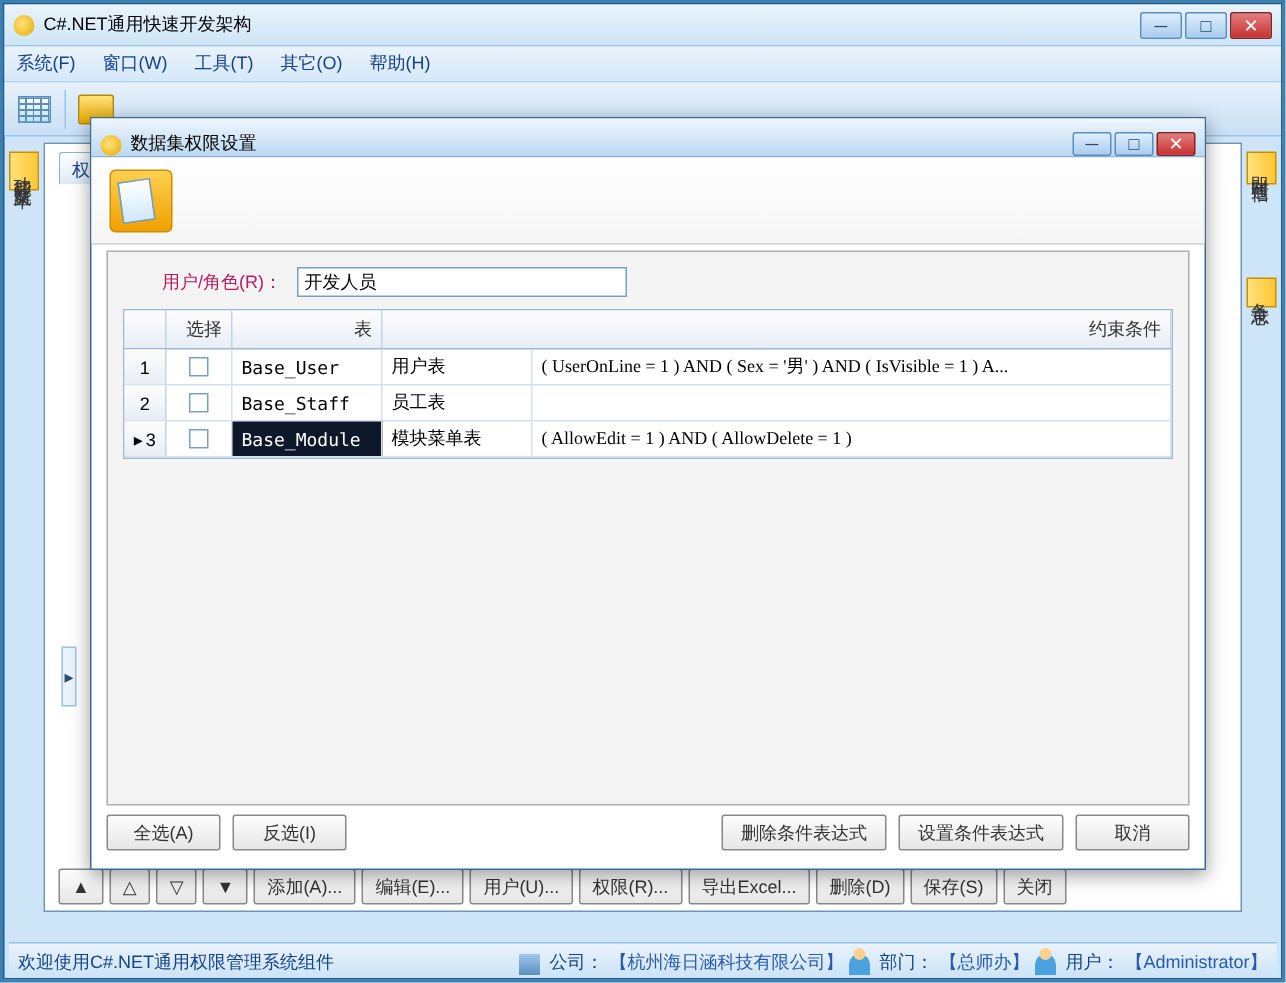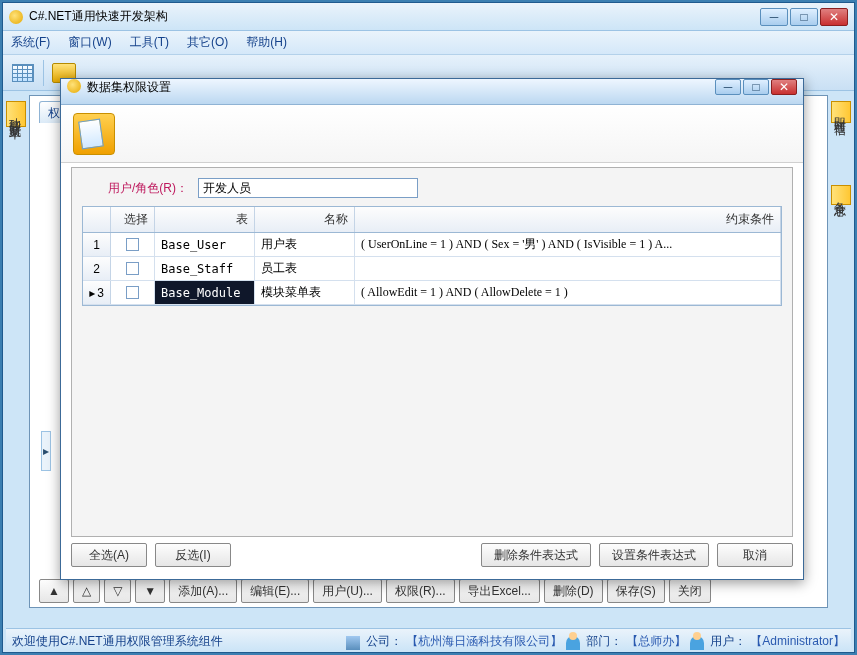--- a/index.html
+++ b/index.html
@@ -25,21 +25,21 @@
 .content-area{position:absolute;left:26px;right:26px;top:92px;bottom:44px;background:#fff;border:1px solid #6e94b7}
 .inner-tabs{position:absolute;left:36px;top:98px;display:flex}
 .inner-tab{min-width:40px;height:22px;background:linear-gradient(#fff,#dbeaf7);border:1px solid #8fb3d4;border-bottom:none;border-radius:3px 3px 0 0;padding:3px 8px;color:#15428b}
 .expand-handle{position:absolute;left:38px;top:428px;width:10px;height:40px;background:#eaf3fb;border:1px solid #9cc3e4;display:flex;align-items:center;justify-content:center;color:#2a4d6e;cursor:pointer}
 .bottom-toolbar{position:absolute;left:36px;right:36px;bottom:46px;height:30px;display:flex;align-items:center;gap:4px}
 .bt-btn{min-width:26px;height:24px;background:linear-gradient(#fdfdfd,#e6e6e6);border:1px solid #888;border-radius:2px;display:flex;align-items:center;justify-content:center;cursor:pointer;padding:0 8px;color:#333;white-space:nowrap}
 .status-bar{position:absolute;left:3px;right:3px;bottom:2px;height:22px;background:linear-gradient(#eaf3fb,#cde5f7);border-top:1px solid #9cc3e4;display:flex;align-items:flex-end;padding:0 6px;color:#15428b;gap:4px}
 .status-bar .info{color:#15428b}
 .status-bar .link{color:#2a5ab0}
 .dialog{position:absolute;left:60px;top:78px;width:744px;height:502px;background:#fff;border:1px solid #3c6a98;box-shadow:0 3px 12px rgba(0,0,0,.4)}
-.dlg-title{height:26px;background:linear-gradient(#eef6ff,#bcd8f1);display:flex;align-items:flex-start;padding:0 6px;border-bottom:1px solid #8fb3d4}
+.dlg-title{height:26px;background:linear-gradient(#eef6ff,#bcd8f1);display:flex;align-items:flex-end;padding:0 6px;border-bottom:1px solid #8fb3d4}
 .dlg-title .gear{width:14px;height:14px;border-radius:50%;background:radial-gradient(circle at 40% 40%,#ffe27a,#e6a800);margin-right:6px}
 .dlg-title .t{flex:1;color:#000}
 .dlg-title .wb{display:flex;gap:2px}
 .dlg-title .wb .win-btn{width:26px;height:16px}
 .dlg-banner{height:58px;background:linear-gradient(#fff,#f5f5f5);border-bottom:1px solid #d0d0d0;display:flex;align-items:center;padding:0 12px}
 .banner-ico{width:42px;height:42px;background:linear-gradient(#ffd050,#f0a000);border-radius:4px;position:relative;border:1px solid #c98f00}
 .banner-ico::after{content:"";position:absolute;left:6px;top:6px;width:20px;height:26px;background:linear-gradient(#fff,#d0e8ff);border:1px solid #6aa0d0;transform:rotate(-8deg)}
 .dlg-body{position:absolute;left:10px;right:10px;top:88px;bottom:42px;background:#f4f4f4;border:1px solid #b0b0b0;padding:10px}
 .form-row{display:flex;align-items:center;gap:10px;margin:0 0 8px 26px}
 .form-row label{color:#be185d}
@@ -154,21 +154,20 @@
   <div class="dlg-body">
     <div class="form-row">
       <label>用户/角色(R)：</label>
       <input type="text" value="开发人员" style="">
     </div>
     <div class="grid">
       <div class="grid-head">
         <div class="gh rownum"></div>
         <div class="gh sel">选择</div>
         <div class="gh tbl">表</div>
-        <div class="gh name">名称</div>
         <div class="gh cond">约束条件</div>
       </div>
       <div id="grid-rows">
           <div class="grid-row">
             <div class="gc rownum">1</div>
             <div class="gc sel">
               <div class="chk"></div>
             </div>
             <div class="gc tbl">Base_User</div>
             <div class="gc name">用户表</div>

